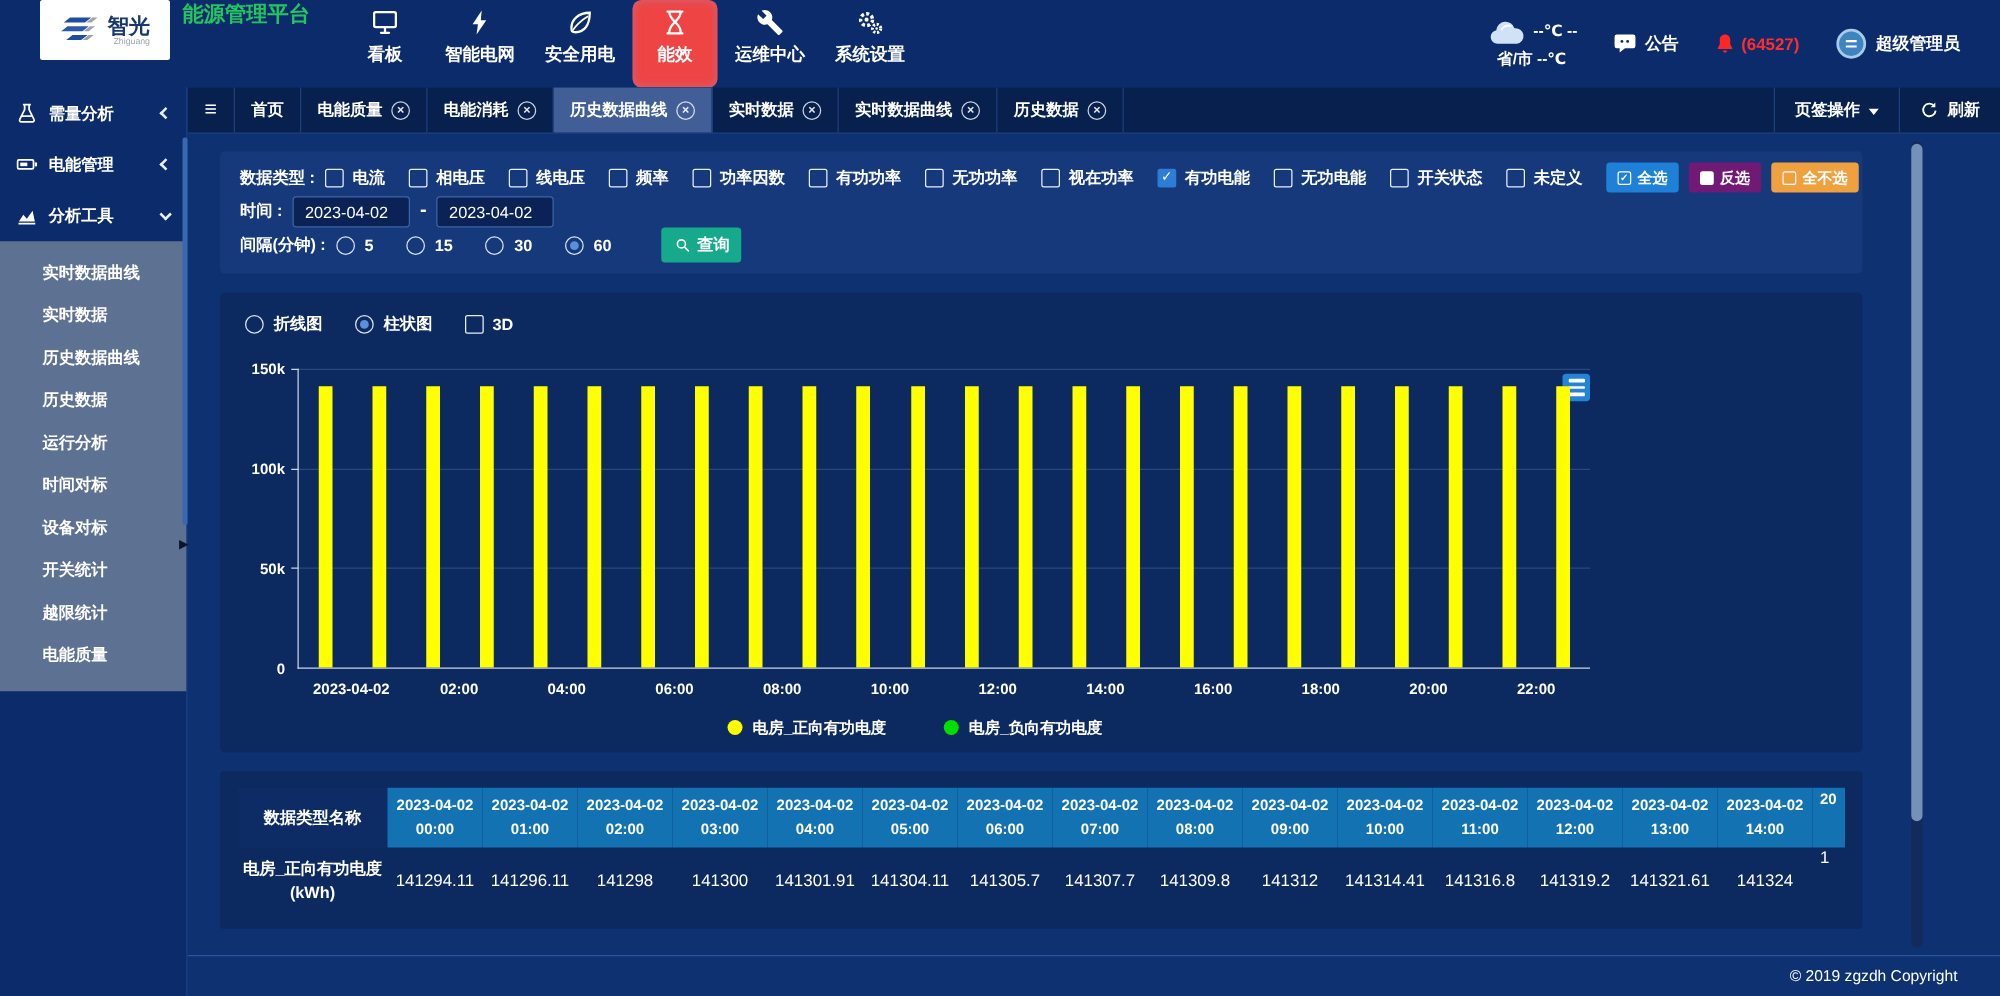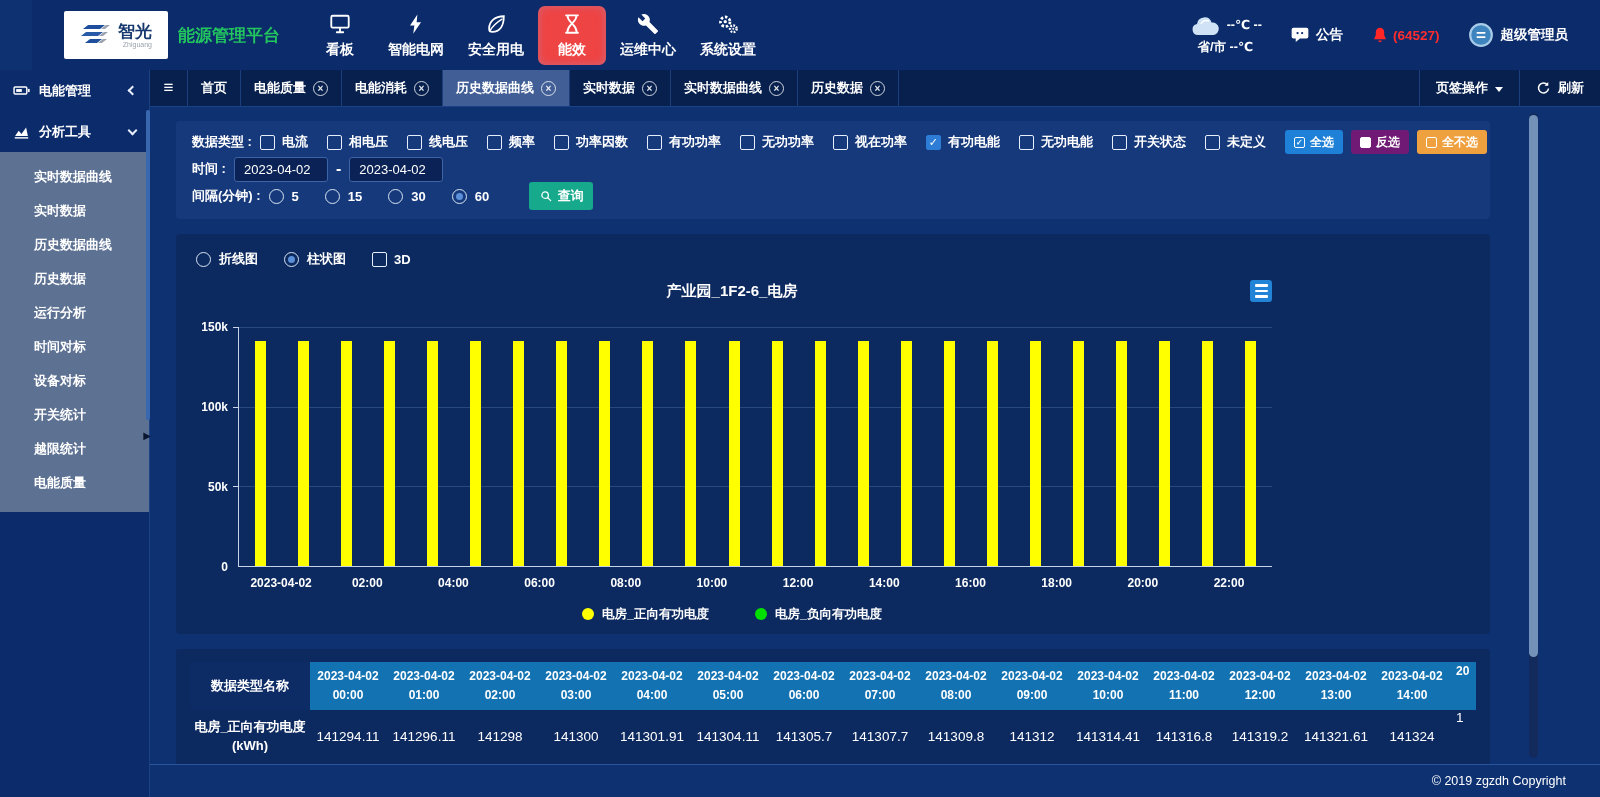--- a/index.html
+++ b/index.html
@@ -1,21 +1,21 @@
 <!DOCTYPE html>
 <html><head>
 <meta charset="utf-8">
 <style>
   * { margin:0; padding:0; box-sizing:border-box; }
   html,body { width:1600px; height:797px; overflow:hidden; background:#0e3172;
     font-family:"Liberation Sans","DejaVu Sans",sans-serif; }
   svg { display:block; }
 
   
-  .navbar { height:70px; background:#0b2b6b; display:flex; align-items:center; padding:0 32px;margin-left:32px; }
+  .navbar { height:70px; background:#0b2b6b; display:flex; padding:0 32px; }
   .logo-box { width:104px; height:48px; background:#fff; border-radius:2px; display:flex;
     align-items:center; justify-content:center; gap:4px; }
   .logo-brand { display:flex; flex-direction:column; line-height:1; }
   .logo-brand .cn { font-size:17px; font-weight:700; color:#16386e; }
   .logo-brand .en { font-size:7px; color:#9aa3ad; text-align:right; margin-top:1px; }
   .app-title { color:#22c55e; font-size:17px; font-weight:700; margin:0 26px 0 10px; white-space:nowrap; }
   .nav-items { display:flex; gap:4px; }
   .nav-item { min-width:68px; padding:7px 10px 6px; display:flex; flex-direction:column;
     align-items:center; gap:6px; color:#fff; font-size:14px; font-weight:700;
     border-radius:7px; cursor:pointer; white-space:nowrap; }
@@ -271,20 +271,31 @@
       <span>超级管理员</span>
     </div>
   </div>
 </header>
 
 <div class="main">
   <aside class="sidebar" id="sidebar">
       <div class="side-group">
         <span class="sicon">
           <svg viewBox="0 0 24 24">
+            <path d="M9.5 2.5v5.5L4 19a2 2 0 0 0 1.8 3h12.4A2 2 0 0 0 20 19L14.5 8V2.5" stroke="#fff" stroke-width="2" fill="none"></path>
+            <path d="M7.5 2.5h9" stroke="#fff" stroke-width="2"></path>
+            <path d="M6.5 15.5h11" stroke="#fff" stroke-width="2"></path>
+          </svg>
+        </span>
+        <span>需量分析</span>
+        <span class="chev left"></span>
+      </div>
+      <div class="side-group">
+        <span class="sicon">
+          <svg viewBox="0 0 24 24">
             <rect x="1.5" y="7" width="18" height="10" rx="1.5" stroke="#fff" stroke-width="2" fill="none"></rect>
             <rect x="21" y="9.8" width="2.5" height="4.4" fill="#fff"></rect>
             <rect x="4.5" y="10" width="8" height="4" fill="#fff"></rect>
           </svg>
         </span>
         <span>电能管理</span>
         <span class="chev left"></span>
       </div>
       <div class="side-group">
         <span class="sicon">
@@ -476,21 +487,20 @@
             <label class="radio-item" style="margin-right: 0px;">
               <span class="radio on"></span>
               <span>柱状图</span>
             </label>
             <label class="chk-item" style="margin-right: 0px;">
               <span class="cb"></span>
               <span>3D</span>
             </label>
           </div>
         <div class="chartwrap">
-          <div class="chart-title">产业园_1F2-6_电房</div>
           <div class="toolbox">
               <i></i>
               <i></i>
               <i></i>
             </div>
           <div class="plot-row">
             <div class="ylabels" id="ylabels">
                 <span class="ytick" style="top: 0%;">150k</span>
                 <span class="ytick" style="top: 33.33%;">100k</span>
                 <span class="ytick" style="top: 66.67%;">50k</span>

